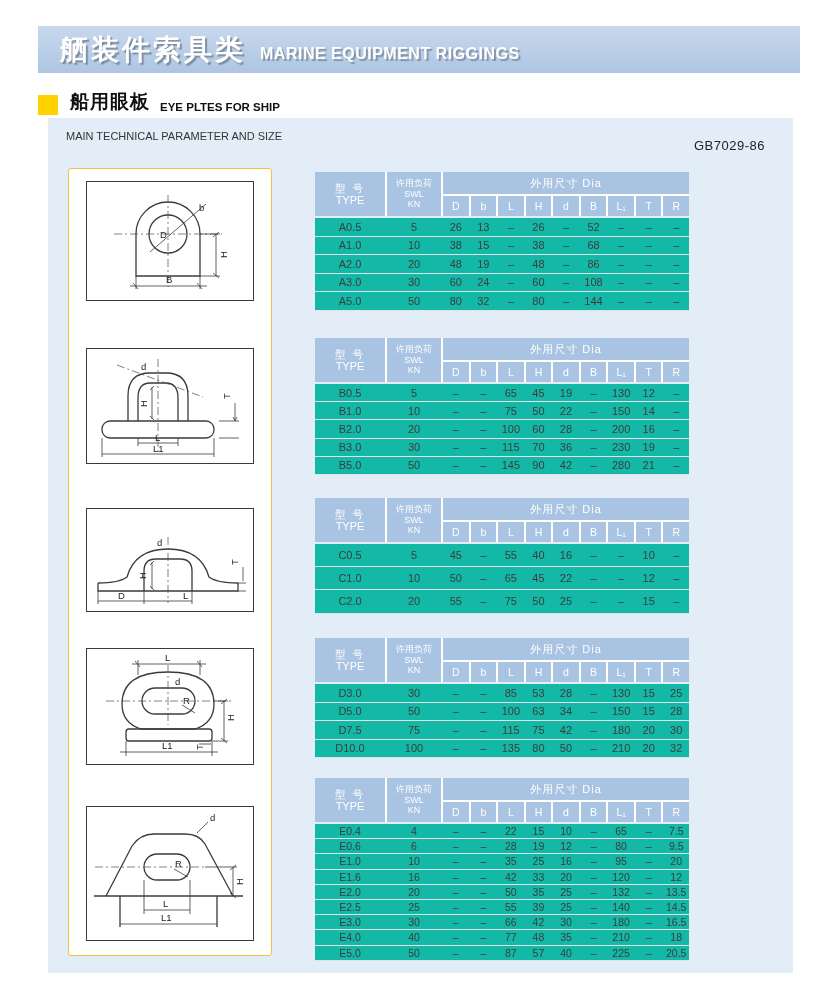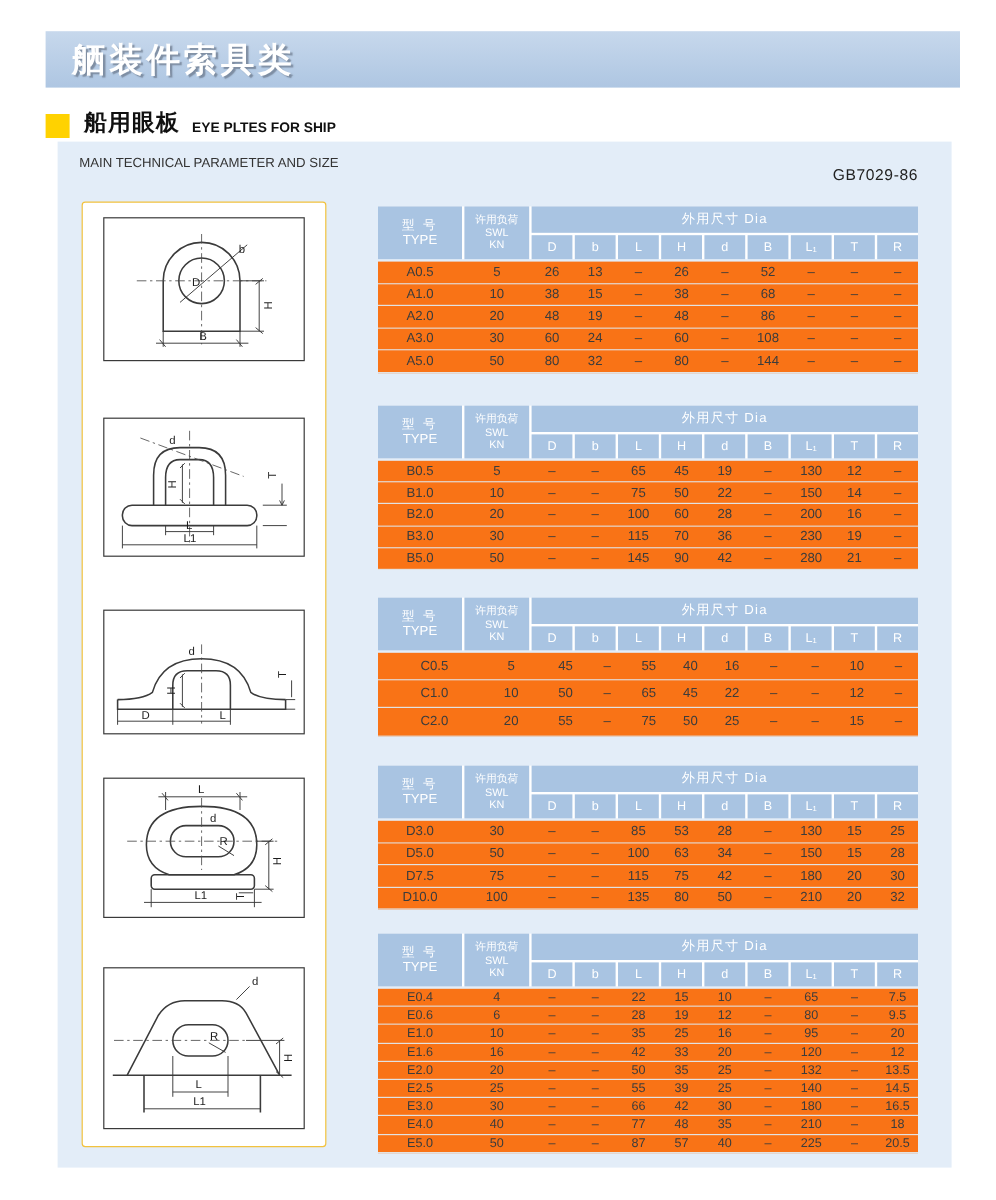--- a/index.html
+++ b/index.html
@@ -35,46 +35,47 @@
   .fig{position:absolute;left:17px;width:166px;background:#fff;border:1.5px solid #3a3a3a;}
   .fig svg{display:block;}
   .f1{top:12px;height:118px;} .f2{top:179px;height:114px;} .f3{top:339px;height:102px;}
   .f4{top:479px;height:115px;} .f5{top:637px;height:133px;}
   .fig text{font-size:9.5px;fill:#1c1c1c;font-family:"Liberation Sans",sans-serif;}
   .ln{stroke:#3b3b3b;stroke-width:1.3;fill:none;}
   .thin{stroke:#3b3b3b;stroke-width:.8;fill:none;}
   .cl{stroke:#4a4a4a;stroke-width:.7;fill:none;stroke-dasharray:8 3 2 3;}
 
   
-  .dtable{position:absolute;left:315px;width:450px;}
+  .dtable{position:absolute;left:315px;width:374px;}
   .t-A{top:172px;} .t-B{top:338px;} .t-C{top:498px;} .t-D{top:638px;} .t-E{top:778px;}
   .thead{display:grid;grid-template-columns:70px 54px repeat(9,1fr);
          grid-template-rows:22px 20px;gap:2px;background:#fff;margin-bottom:2px;}
   .th{background:#a9c4e2;color:#fff;display:flex;flex-direction:column;
       align-items:center;justify-content:center;line-height:1.15;}
   .th-type{grid-row:1/3;grid-column:1;font-size:10.5px;letter-spacing:2px;}
   .th-type .sub-en{letter-spacing:0;font-size:11px;}
   .th-swl{grid-row:1/3;grid-column:2;font-size:9px;letter-spacing:0;}
   .th-dim{grid-row:1;grid-column:3/12;font-size:11px;letter-spacing:1px;text-align:right;}
   .th-sub{grid-row:2;font-size:10.5px;}
   .trow{display:grid;grid-template-columns:70px 54px repeat(9,1fr);column-gap:2px;
-        background:#f97316;border-bottom:1px solid #e2e2e2;}
+        background:#14b8a6;border-bottom:1px solid #e2e2e2;}
   .trow .td{display:flex;align-items:center;justify-content:center;
             font-size:11px;color:#3c3c3c;}
-  .t-A .trow{height:17.5px;} .t-B .trow{height:17.2px;} .t-C .trow{height:22.2px;padding-left:12px;}
+  .t-A .trow{height:17.5px;} .t-B .trow{height:17.2px;} .t-C .trow{height:22.2px;}
   .t-D .trow{height:17.5px;} .t-E .trow{height:14.2px;}
   .t-E .trow .td{font-size:10.5px;}
 </style>
 </head>
 <body>
 
 <div id="page">
 
   <div class="banner">
     <span class="zh">舾装件索具类</span>
+    <span class="en">MARINE EQUIPMENT RIGGINGS</span>
   </div>
 
   <div class="section">
     <span class="bullet"></span>
     <span class="zh">船用眼板</span>
     <span class="en">EYE PLTES FOR SHIP</span>
   </div>
 
   <div class="panel"></div>
 

